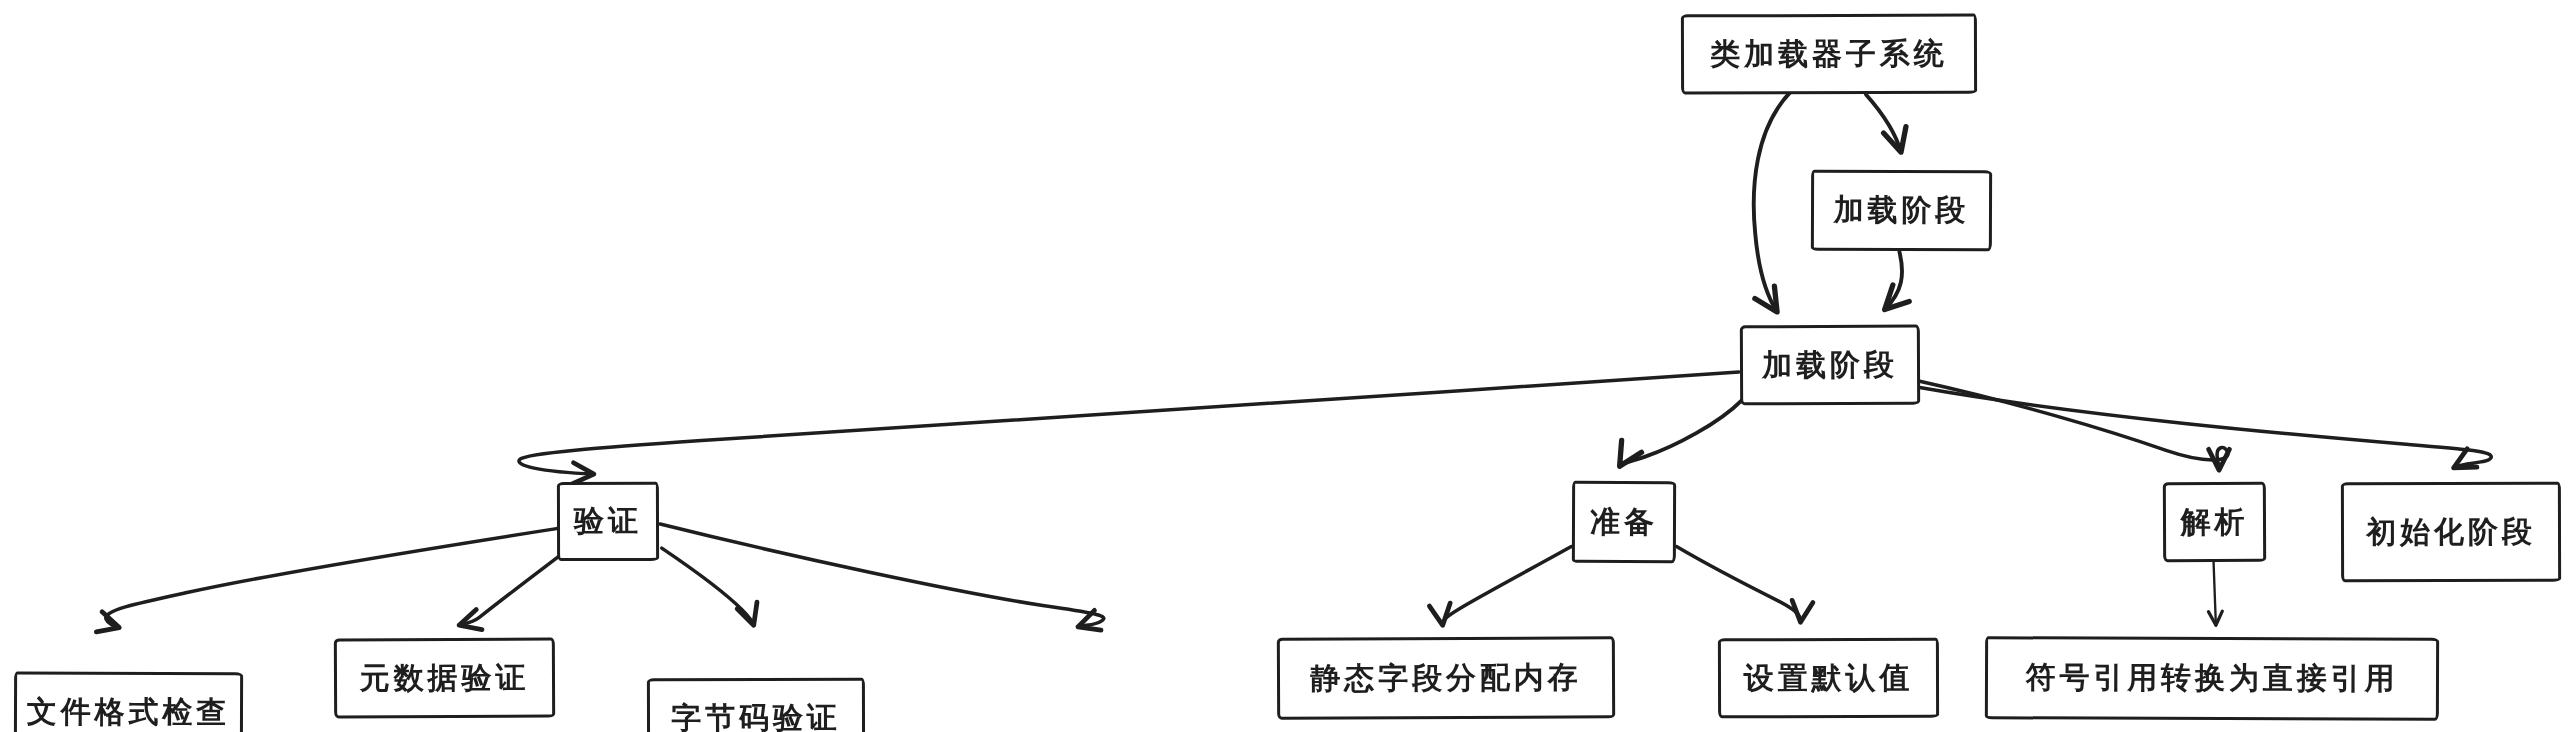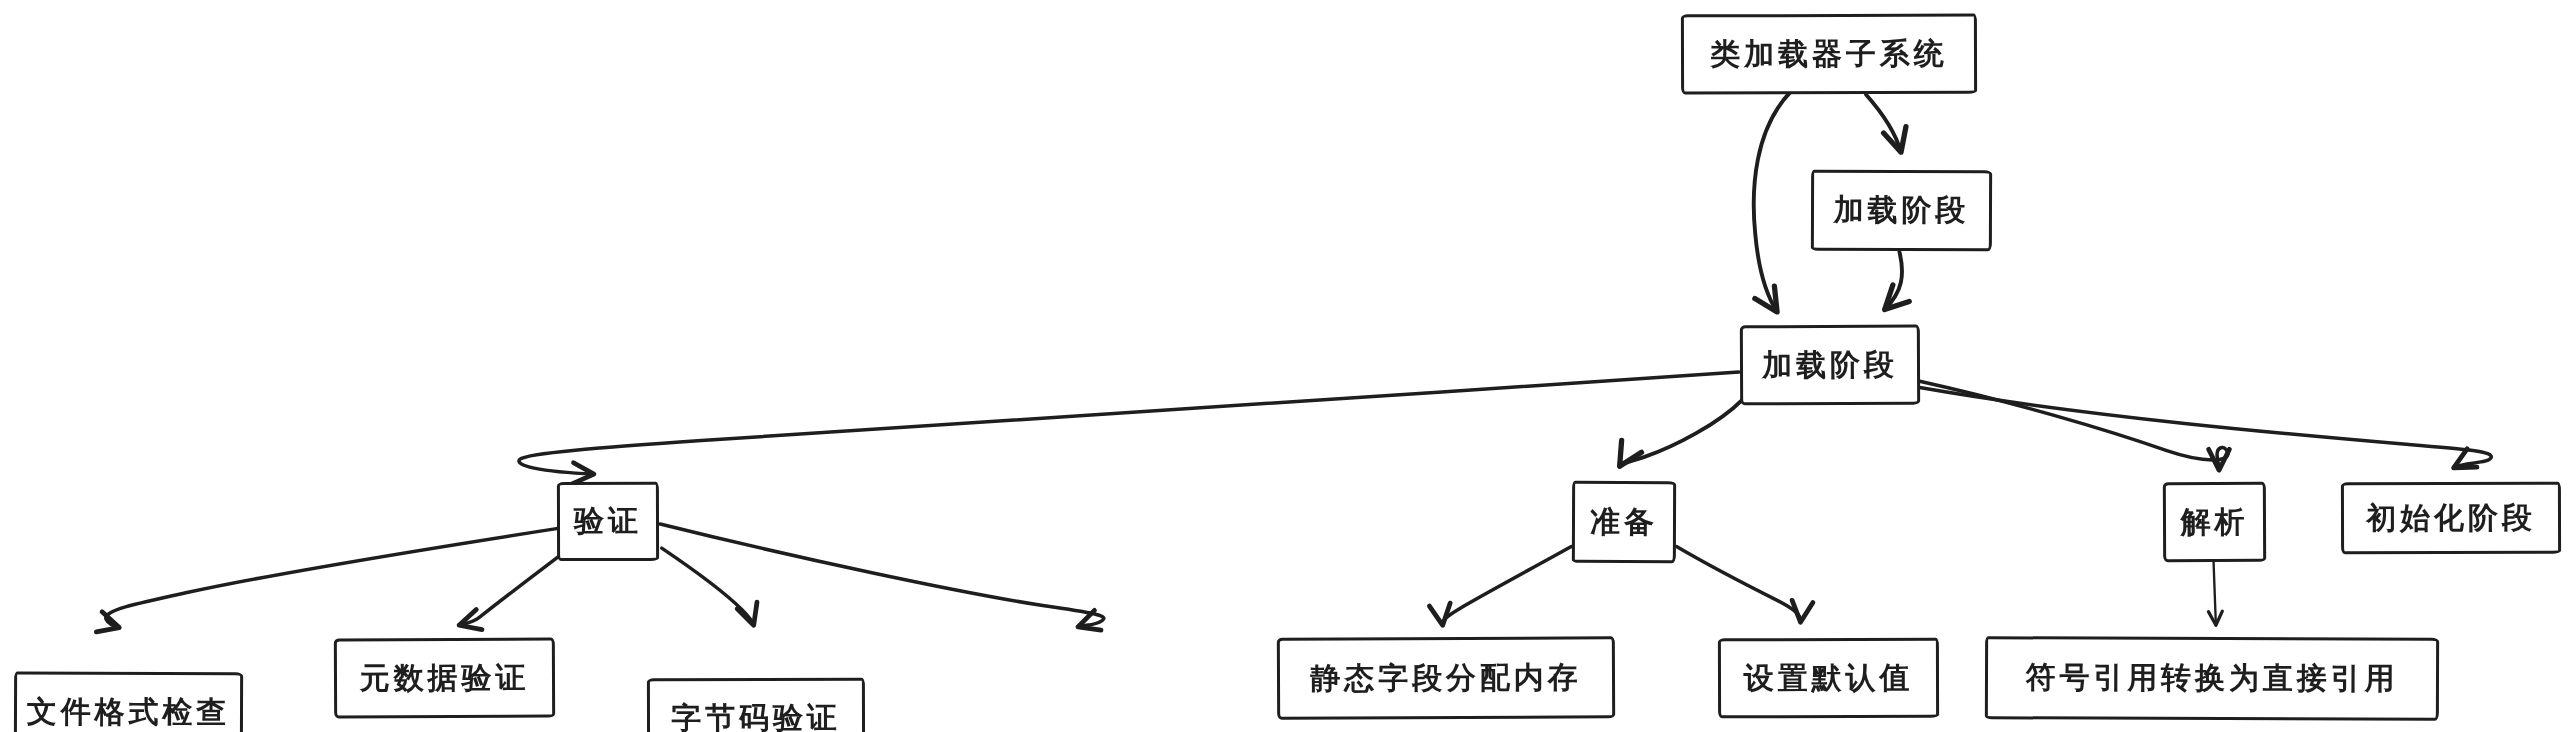--- a/index.html
+++ b/index.html
@@ -41,21 +41,21 @@
   .r1 { border-radius: 7px 3.1px 8.6px 3.9px / 3.9px 7.8px 3.1px 7px; transform: rotate(-0.15deg); }
   .r2 { border-radius: 3.1px 7.8px 3.9px 7px / 7px 3.9px 7.8px 3.1px; transform: rotate(0.2deg); }
   .r3 { border-radius: 5.5px 3.9px 7px 4.7px / 4.7px 7px 3.9px 6.2px; transform: rotate(-0.25deg); }
 
   .n-class-loader   { left: 1681px; top: 14px;  width: 296px; height: 80px; }
   .n-loading        { left: 1811px; top: 170px; width: 181px; height: 81px; }
   .n-linking        { left: 1740px; top: 325px; width: 180px; height: 80px; }
   .n-verification   { left: 557px;  top: 482px; width: 102px; height: 79px; }
   .n-preparation    { left: 1572px; top: 481px; width: 104px; height: 82px; }
   .n-resolution     { left: 2163px; top: 482px; width: 103px; height: 80px; }
-  .n-initialization { left: 2341px; top: 482px; width: 220px; height: 72px; }
+  .n-initialization { left: 2341px; top: 482px; width: 220px; height: 100px; }
   .n-file-format    { left: 14px;   top: 672px; width: 229px; height: 81px; }
   .n-metadata       { left: 334px;  top: 638px; width: 221px; height: 80px; }
   .n-bytecode       { left: 647px;  top: 638px; width: 218px; height: 81px; margin-top: 40px; }
   .n-symref-verify  { left: 943px; top: 638px; width: 259px; height: 80px; }
   .n-static-field   { left: 1277px; top: 637px; width: 338px; height: 82px; }
   .n-default-values { left: 1690px; top: 638px; width: 221px; height: 80px; margin-left: 28px; }
   .n-sym-to-direct  { left: 1985px; top: 637px; width: 454px; height: 83px; }
 </style>
 </head>
 <body>

